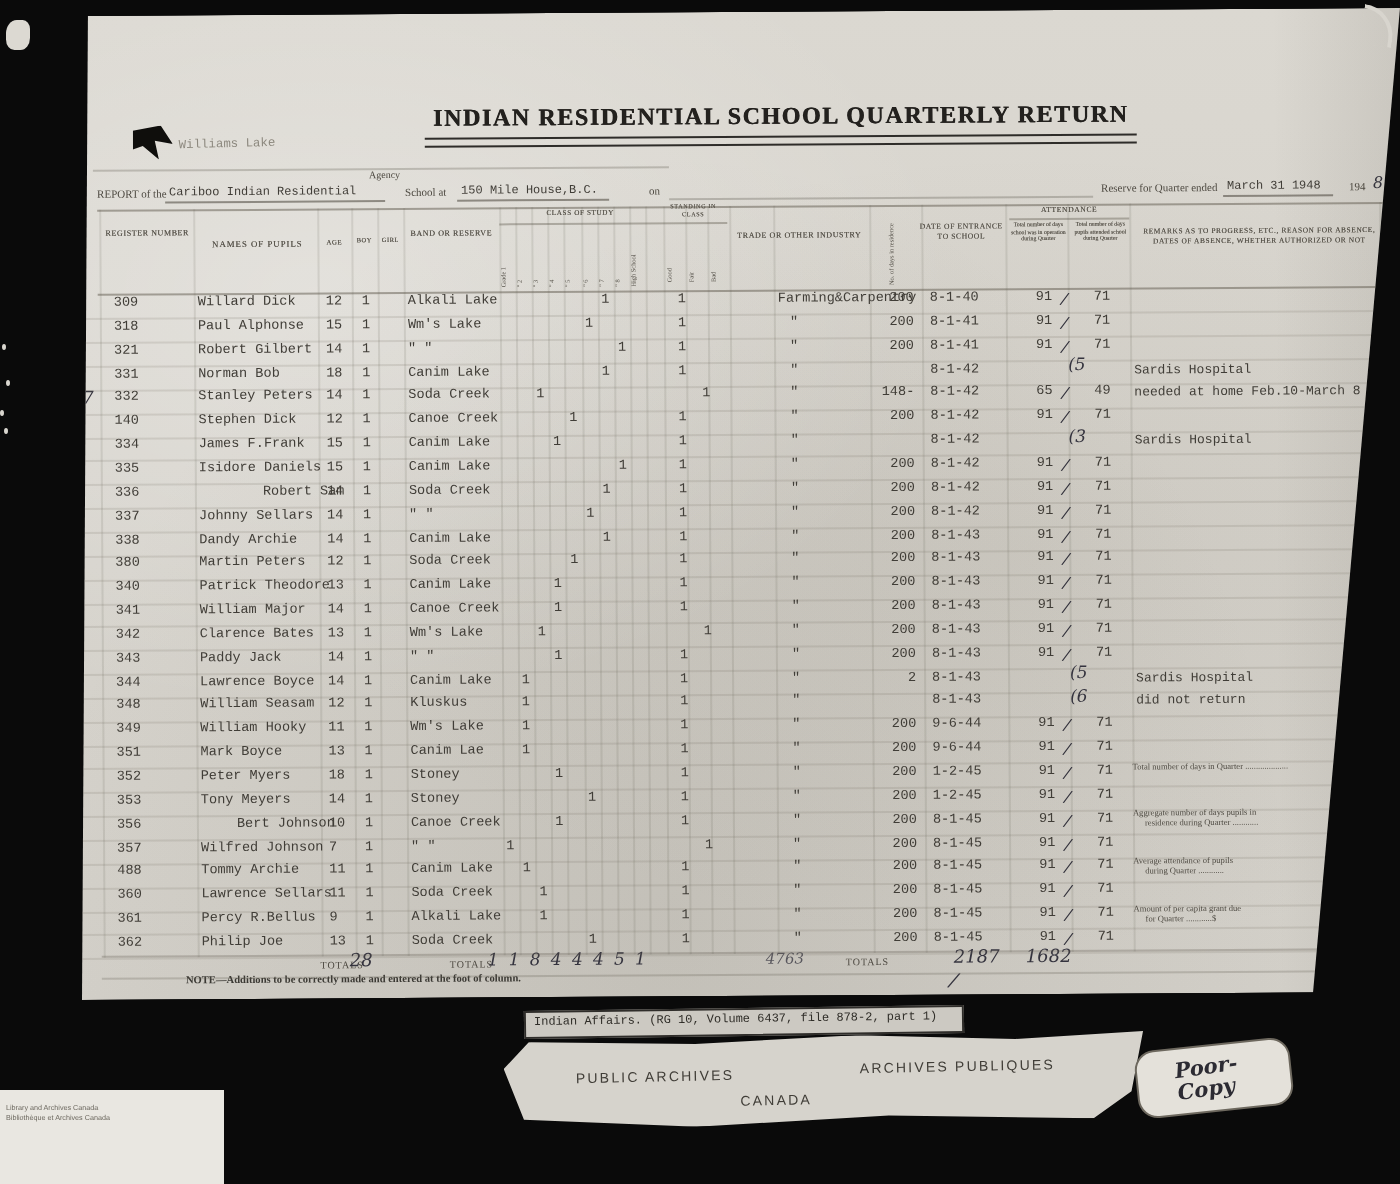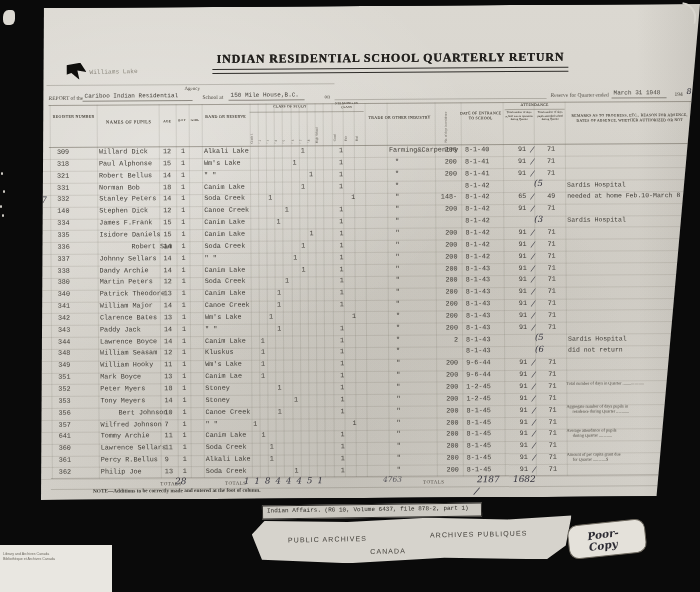--- a/index.html
+++ b/index.html
@@ -191,21 +191,21 @@
         <div class="c mono" style="left: 302px;">1</div>
         <div class="c mono" style="left: 358px;">"</div>
         <div class="c mono" style="left: 398px; width: 22px; text-align: right;">200</div>
         <div class="c mono" style="left: 428px;">8-1-41</div>
         <div class="c mono" style="left: 481px;">91</div>
         <div class="c chk" style="left: 494px;">∕</div>
         <div class="c mono" style="left: 510px;">71</div>
       </div>
       <div class="rrow" style="top: 163.2px;">
         <div class="c mono" style="left: 20px;">321</div>
-        <div class="c mono" style="left: 62px;">Robert Bellus</div>
+        <div class="c mono" style="left: 62px;">Robert Gilbert</div>
         <div class="c mono" style="left: 126px;">14</div>
         <div class="c mono" style="left: 144px;">1</div>
         <div class="c mono" style="left: 167px;">"    "</div>
         <div class="c mono" style="left: 272px;">1</div>
         <div class="c mono" style="left: 302px;">1</div>
         <div class="c mono" style="left: 358px;">"</div>
         <div class="c mono" style="left: 398px; width: 22px; text-align: right;">200</div>
         <div class="c mono" style="left: 428px;">8-1-41</div>
         <div class="c mono" style="left: 481px;">91</div>
         <div class="c chk" style="left: 494px;">∕</div>
@@ -517,21 +517,21 @@
         <div class="c mono" style="left: 214.6px;">1</div>
         <div class="c mono" style="left: 314px;">1</div>
         <div class="c mono" style="left: 358px;">"</div>
         <div class="c mono" style="left: 398px; width: 22px; text-align: right;">200</div>
         <div class="c mono" style="left: 428px;">8-1-45</div>
         <div class="c mono" style="left: 481px;">91</div>
         <div class="c chk" style="left: 494px;">∕</div>
         <div class="c mono" style="left: 510px;">71</div>
       </div>
       <div class="rrow" style="top: 423.9px;">
-        <div class="c mono" style="left: 20px;">641</div>
+        <div class="c mono" style="left: 20px;">488</div>
         <div class="c mono" style="left: 62px;">Tommy Archie</div>
         <div class="c mono" style="left: 126px;">11</div>
         <div class="c mono" style="left: 144px;">1</div>
         <div class="c mono" style="left: 167px;">Canim Lake</div>
         <div class="c mono" style="left: 222.8px;">1</div>
         <div class="c mono" style="left: 302px;">1</div>
         <div class="c mono" style="left: 358px;">"</div>
         <div class="c mono" style="left: 398px; width: 22px; text-align: right;">200</div>
         <div class="c mono" style="left: 428px;">8-1-45</div>
         <div class="c mono" style="left: 481px;">91</div>

